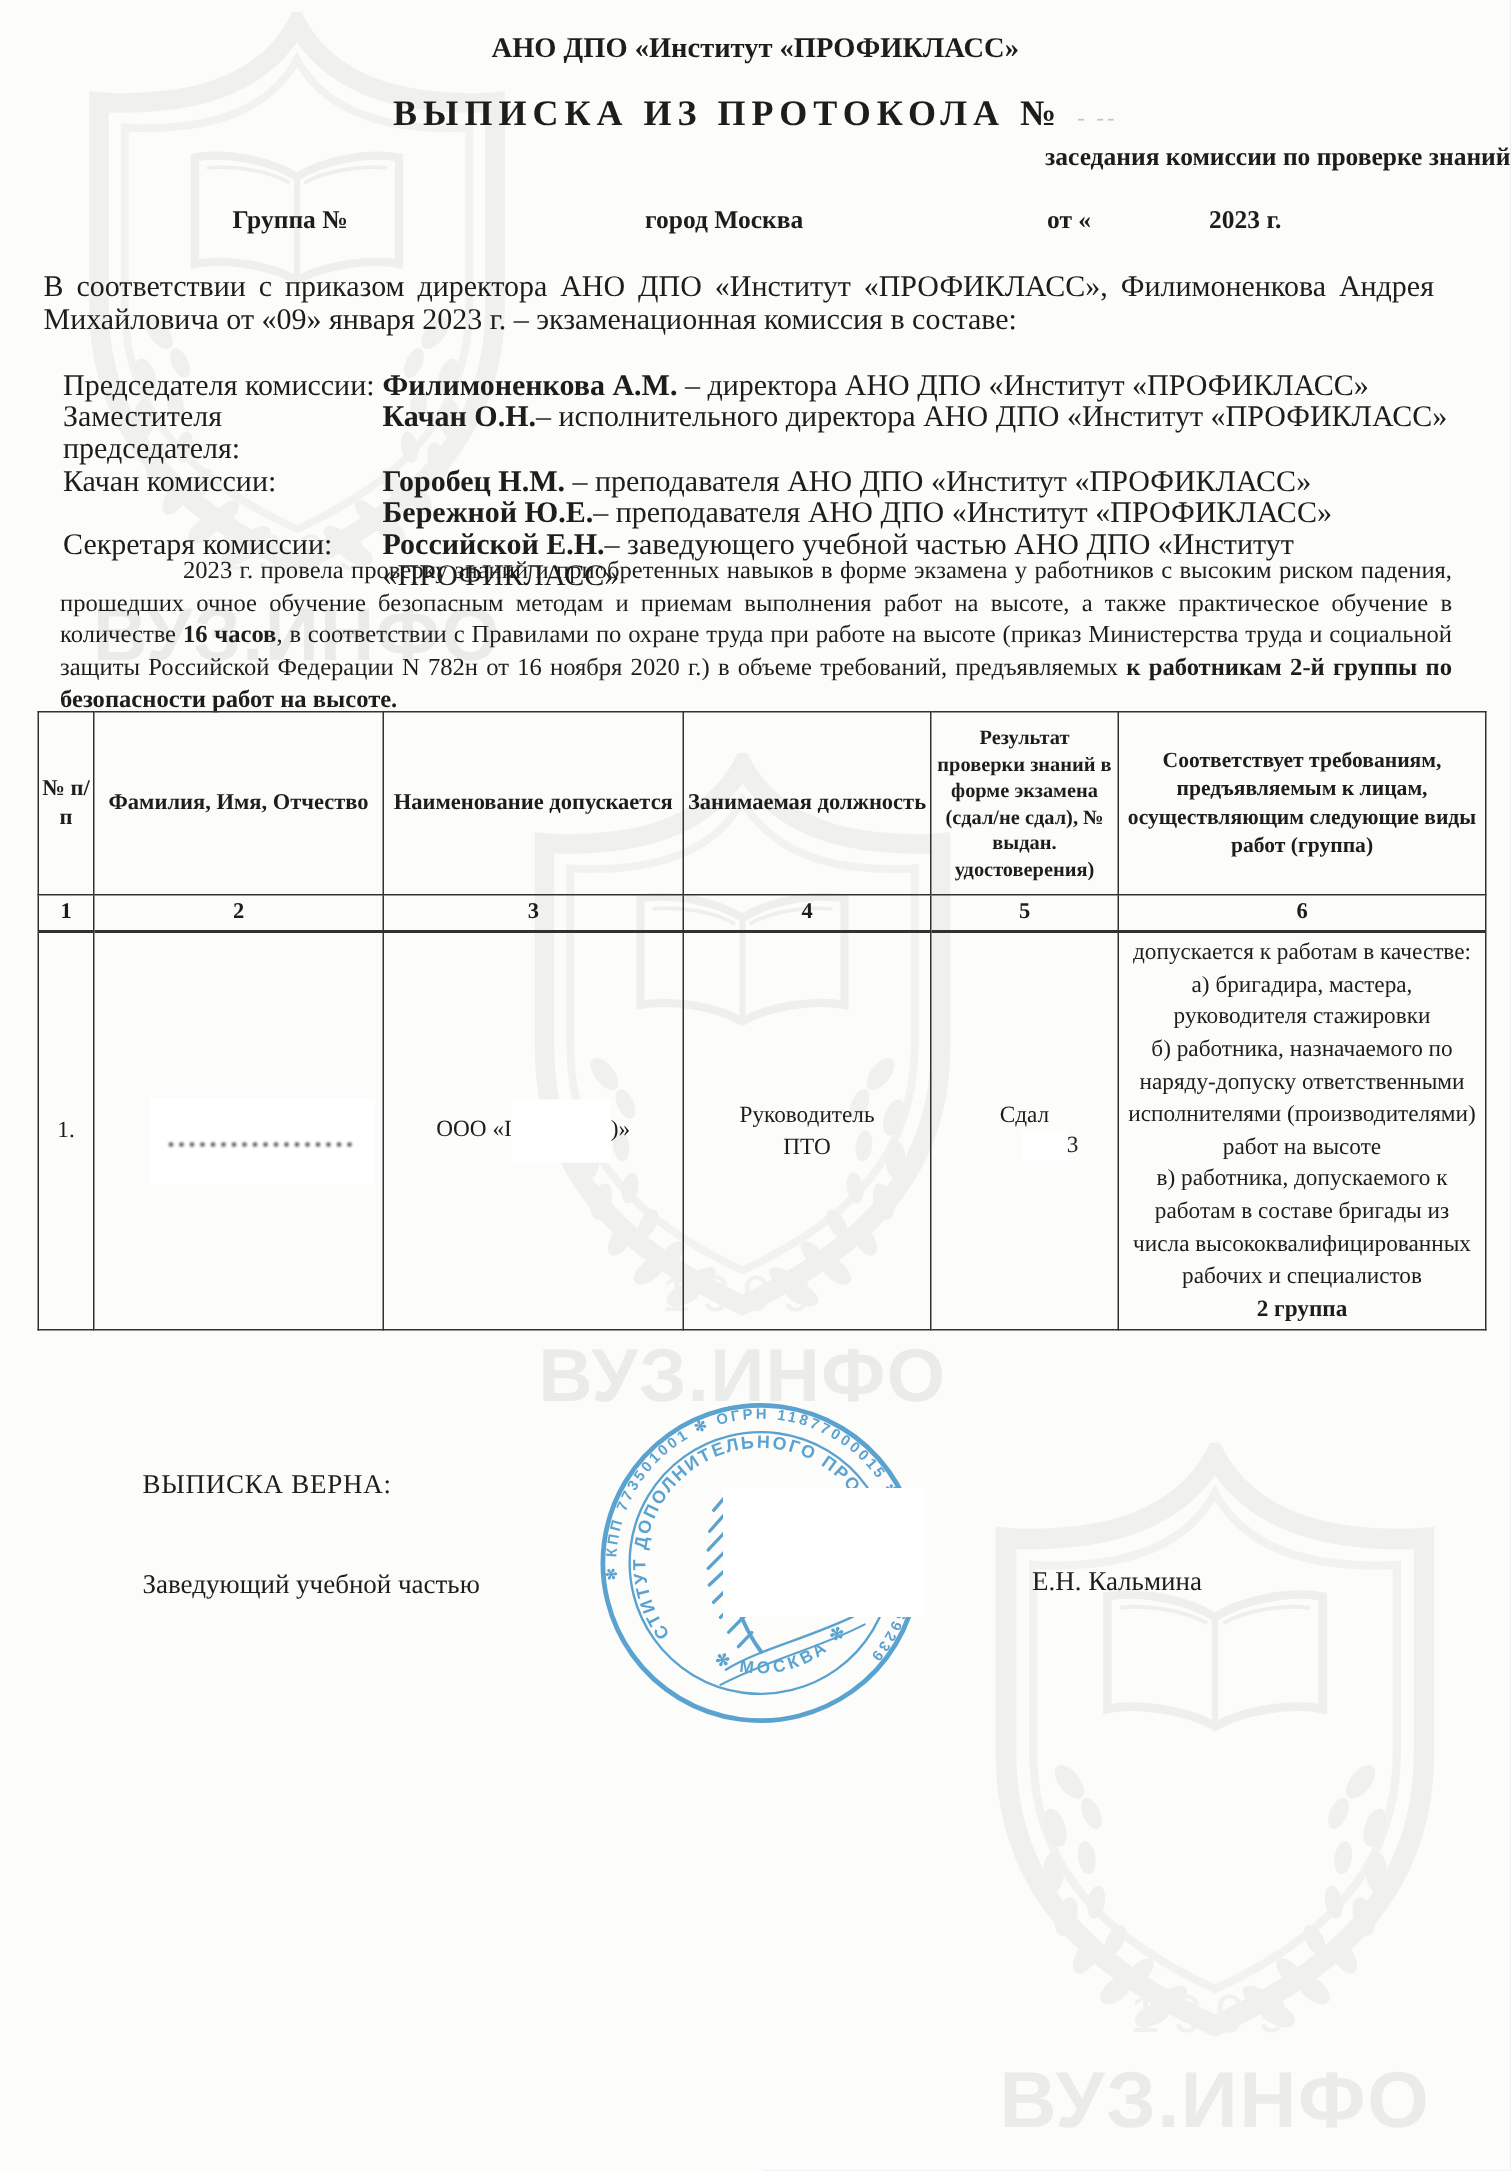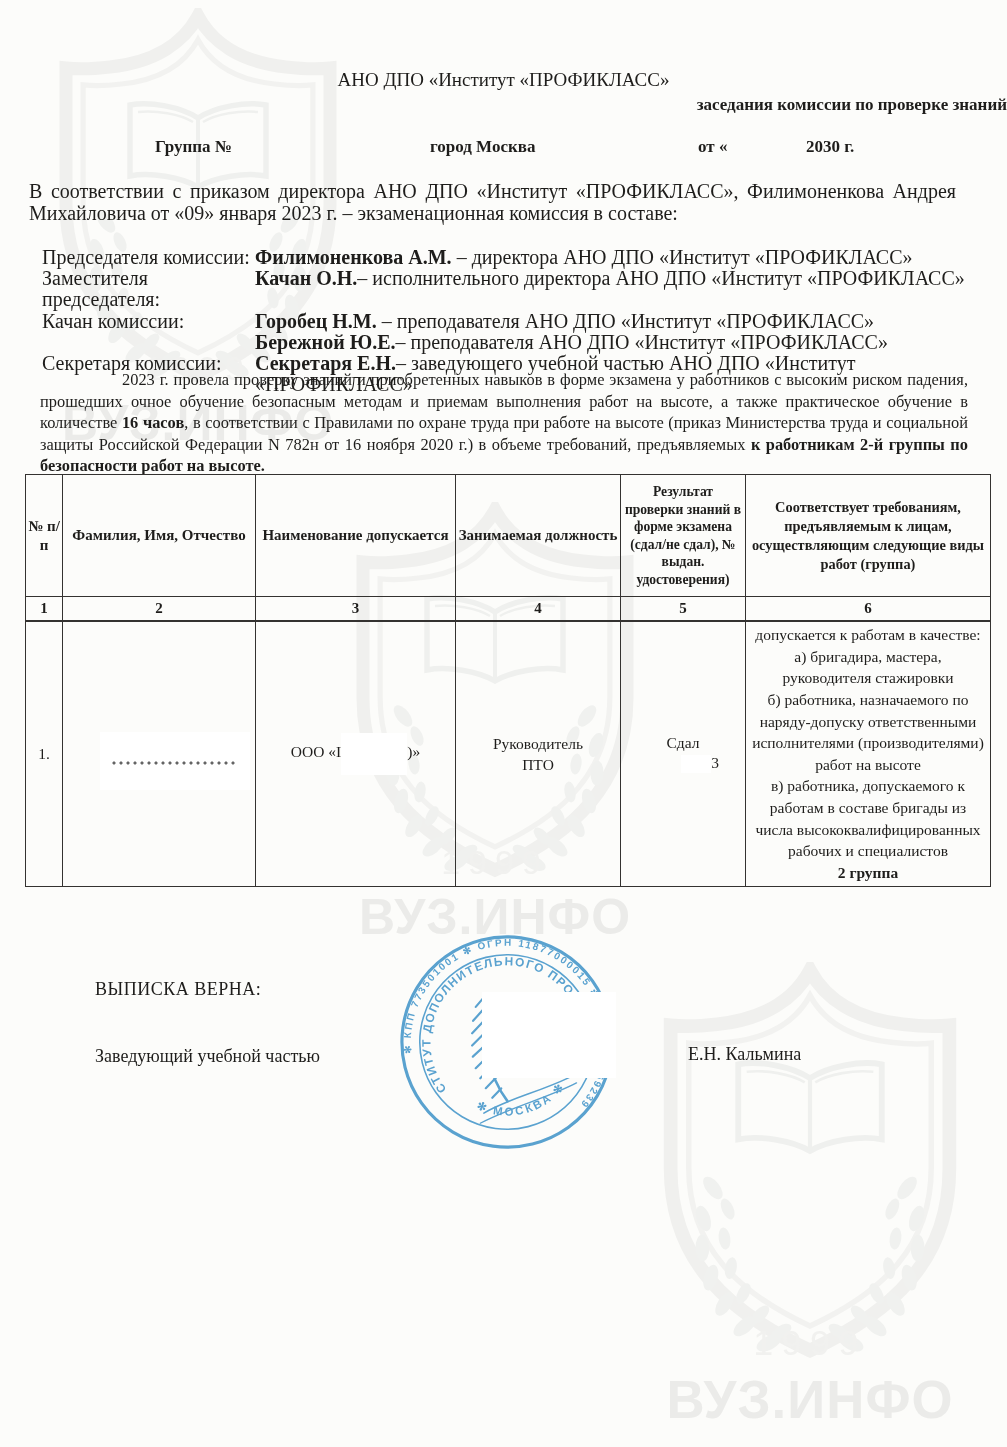--- a/index.html
+++ b/index.html
@@ -10,21 +10,21 @@
   }
   .abs{position:absolute;}
   
   .wm{position:absolute; pointer-events:none;}
   .wm1{left:18px; top:8px; width:360px; height:450px;}
   .wm2{left:315px; top:502px; width:360px; height:450px;}
   .wm3{left:620px; top:962px; width:380px; height:475px;}
   .wm-year-t{font-family:"Liberation Sans",sans-serif; font-size:34px; letter-spacing:8px; fill:#f1f1ef;}
   .wm-brand-t{font-family:"Liberation Sans",sans-serif; font-size:50px; font-weight:bold; letter-spacing:1px; fill:#ebebe9;}
   
-  .org-name{left:0; right:0; top:22px; text-align:center; font-size:19px; font-weight:normal;margin-top:47px;}
+  .org-name{left:0; right:0; top:22px; text-align:center; font-size:19px; font-weight:bold;}
   .title-line{left:0; right:0; top:63px; text-align:center; font-size:24px; font-weight:bold; letter-spacing:4px;}
   .title-redact{font-size:15px; color:#c4c4c4; letter-spacing:2px; font-weight:normal;}
   .subtitle{left:0; right:0; top:95px; text-align:right; font-size:17px; font-weight:bold;}
   .meta{top:137px; font-size:17px; font-weight:bold;}
   .m-group{left:155px;} .m-city{left:430px;} .m-from{left:698px;} .m-year{left:806px;}
   
   .intro{left:29px; top:180px; width:927px; font-size:20px; line-height:22px; text-align:justify;}
   .committee{left:42px; top:247px; width:935px; font-size:20px; line-height:21.2px;}
   .c-row{display:flex;}
   .c-role{width:213px; flex:none;}
@@ -109,26 +109,30 @@
       <use href="#wm-shield"></use>
     </svg>
   <svg class="wm wm2" viewBox="0 0 360 450">
       <use href="#wm-shield"></use>
     </svg>
   <svg class="wm wm3" viewBox="0 0 360 450">
       <use href="#wm-shield"></use>
     </svg>
 
   <div class="abs org-name">АНО ДПО «Институт «ПРОФИКЛАСС»</div>
+  <div class="abs title-line">
+    <span>ВЫПИСКА ИЗ ПРОТОКОЛА №</span>
+    <span class="title-redact">- --</span>
+  </div>
   <div class="abs subtitle">заседания комиссии по проверке знаний</div>
 
   <div class="abs meta m-group">Группа №</div>
   <div class="abs meta m-city">город Москва</div>
   <div class="abs meta m-from">от «</div>
-  <div class="abs meta m-year">2030 г.</div>
+  <div class="abs meta m-year">2023 г.</div>
 
   <div class="abs intro">В соответствии с приказом директора АНО ДПО «Институт «ПРОФИКЛАСС», Филимоненкова Андрея Михайловича от «09» января 2023 г. – экзаменационная комиссия в составе:</div>
 
   <div class="abs committee">
     <div class="c-row">
       <span class="c-role">Председателя комиссии:</span>
       <span class="c-val"><b>Филимоненкова А.М.</b><span> – директора АНО ДПО «Институт «ПРОФИКЛАСС»</span></span>
     </div>
     <div class="c-row">
       <span class="c-role">Заместителя председателя:</span>
@@ -137,21 +141,21 @@
     <div class="c-row">
       <span class="c-role">Качан комиссии:</span>
       <span class="c-val"><b>Горобец Н.М.</b><span> – преподавателя АНО ДПО «Институт «ПРОФИКЛАСС»</span></span>
     </div>
     <div class="c-row">
       <span class="c-role"></span>
       <span class="c-val"><b>Бережной Ю.Е.</b><span>– преподавателя АНО ДПО «Институт «ПРОФИКЛАСС»</span></span>
     </div>
     <div class="c-row">
       <span class="c-role">Секретаря комиссии:</span>
-      <span class="c-val"><b>Секретаря Е.Н.</b><span>– заведующего учебной частью АНО ДПО «Институт «ПРОФИКЛАСС»</span></span>
+      <span class="c-val"><b>Российской Е.Н.</b><span>– заведующего учебной частью АНО ДПО «Институт «ПРОФИКЛАСС»</span></span>
     </div>
   </div>
 
   <div class="abs bodypar">
     <span>2023 г. провела проверку знаний и приобретенных навыков в форме экзамена у работников с высоким риском падения, прошедших очное обучение безопасным методам и приемам выполнения работ на высоте, а также практическое обучение в количестве </span><b>16 часов</b><span>, в соответствии с Правилами по охране труда при работе на высоте (приказ Министерства труда и социальной защиты Российской Федерации N 782н от 16 ноября 2020 г.) в объеме требований, предъявляемых </span><b>к работникам 2-й группы по безопасности работ на высоте.</b>
   </div>
 
   <table class="main">
     <colgroup>
       <col style="width:37px">

